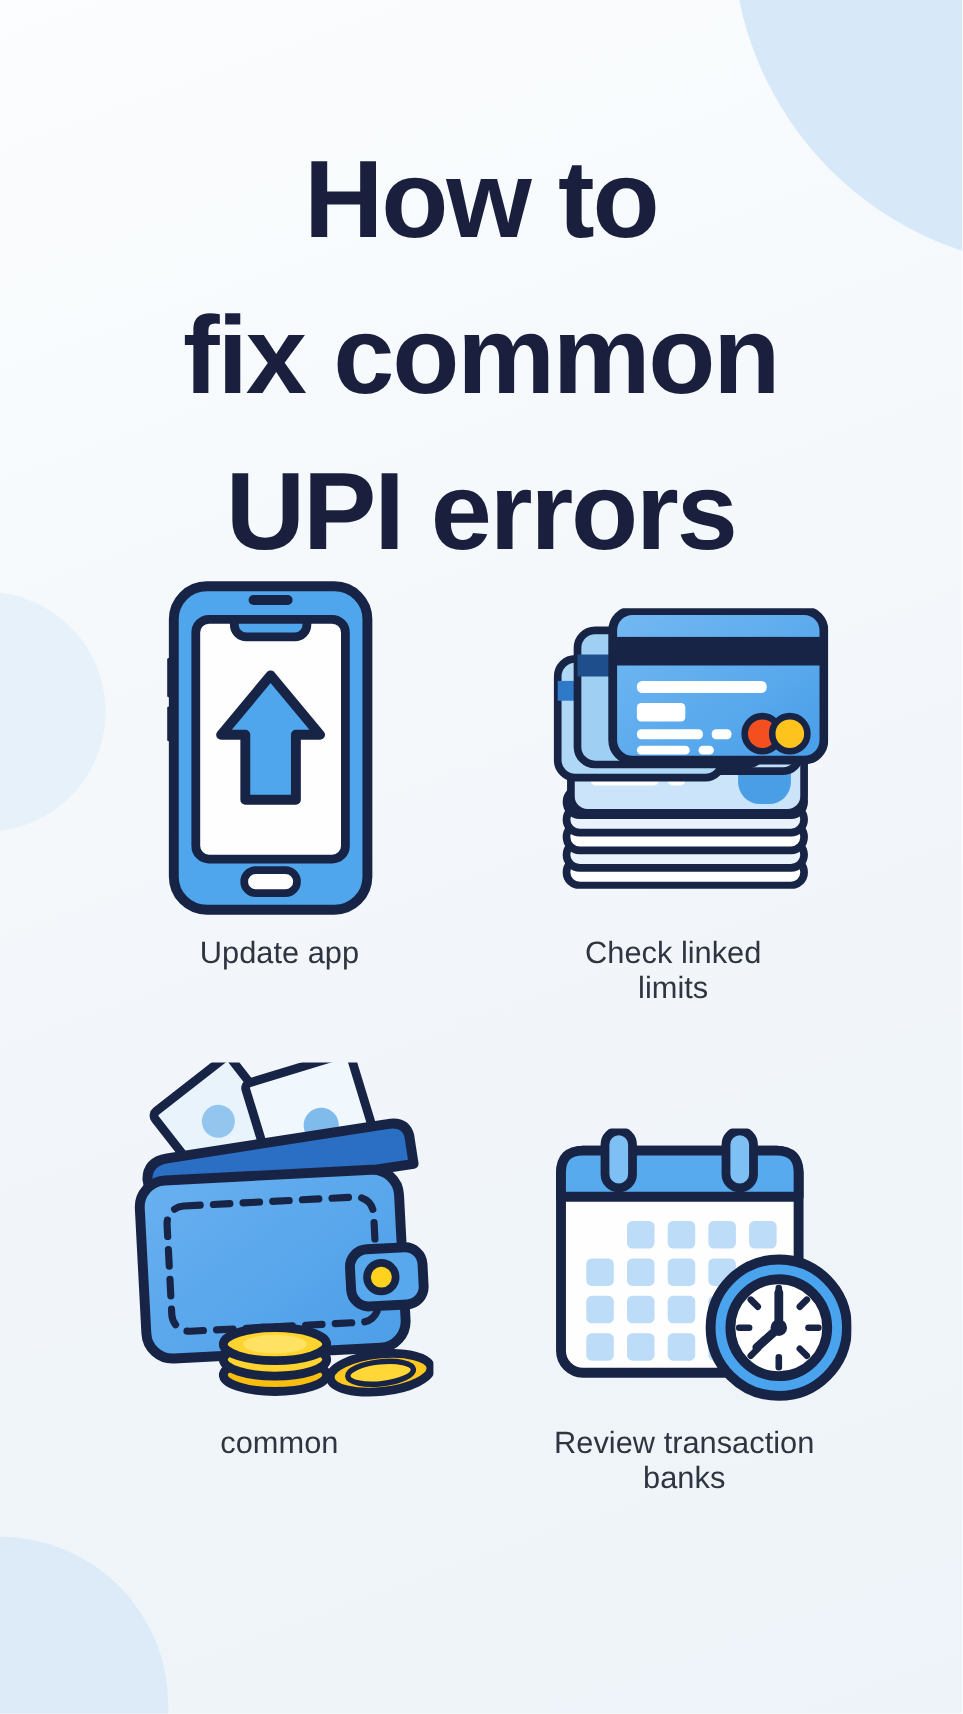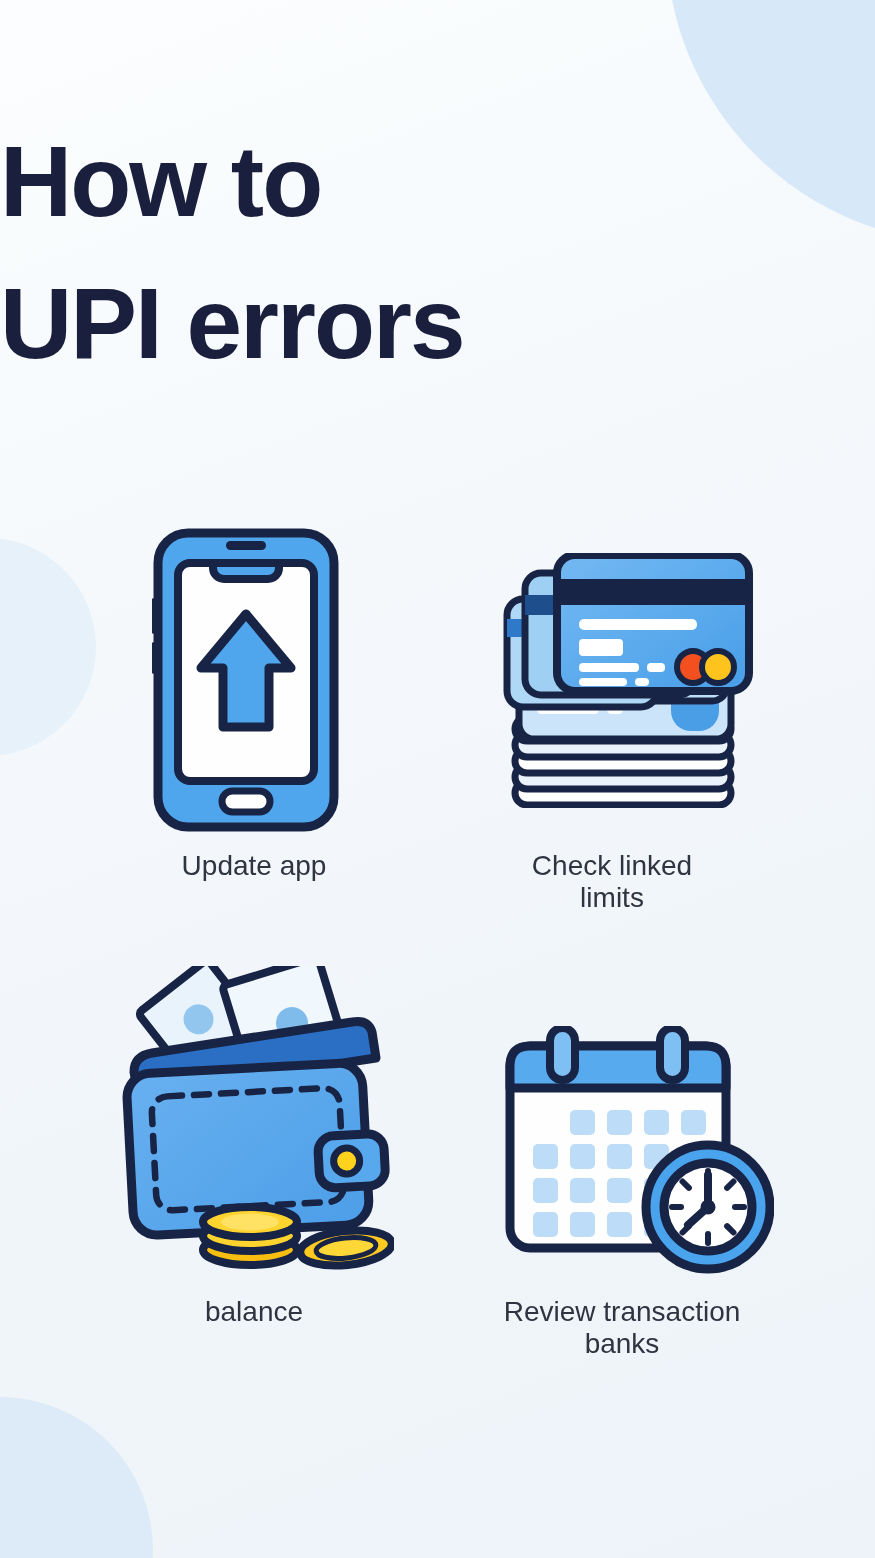--- a/index.html
+++ b/index.html
@@ -10,21 +10,21 @@
   }
   .poster{
     position:relative;width:875px;height:1558px;overflow:hidden;
     background:linear-gradient(160deg,#FBFDFE 0%,#F2F6FA 55%,#EDF3F8 100%);
   }
   .bg-circle{position:absolute;border-radius:50%;}
   .c-tr{width:606px;height:606px;left:666px;top:-363px;background:var(--circle_blue,#D7E9F8);}
   .c-bl{width:306px;height:306px;left:-153px;top:1397px;background:var(--circle_blue2,#DCEBF7);}
   .c-ml{width:218px;height:218px;left:-122px;top:538px;background:var(--circle_blue3,#E7F1FA);}
   .title{
-    position:absolute;left:0;top:110px;width:874px;
+    position:absolute;left:0;top:110px;width:874px;text-align:center;
     color:var(--title,#191F3C);
     font-size:100px;font-weight:700;line-height:1.42;letter-spacing:-2px;
   }
   .label{
     position:absolute;text-align:center;
     color:var(--label,#2F3441);
     font-size:28px;font-weight:400;line-height:1.16;
   }
   .lab-1{left:79px;top:850px;width:350px;}
   .lab-2{left:437px;top:850px;width:350px;}
@@ -44,20 +44,21 @@
 <body>
 
 <div class="poster">
 
   <div class="bg-circle c-tr"></div>
   <div class="bg-circle c-bl"></div>
   <div class="bg-circle c-ml"></div>
 
   <div class="title">
     <div>How to</div>
+    <div>fix common</div>
     <div>UPI errors</div>
   </div>
 
   <svg class="icon ic-phone" width="188" height="305" viewBox="0 0 188 305">
     <rect x="-3" y="70" width="15" height="36" rx="6" class="f-navy"></rect>
     <rect x="-3" y="114" width="15" height="32" rx="6" class="f-navy"></rect>
     <rect x="6" y="5" width="176" height="294" rx="30" class="f-blue ol" stroke-width="9"></rect>
     <rect x="26" y="35" width="136" height="218" rx="12" class="f-white ol" stroke-width="8"></rect>
     <path d="M61 35 v5 a11 11 0 0 0 11 11 h44 a11 11 0 0 0 11 -11 v-5 z" class="f-blue ol" stroke-width="8"></path>
     <rect x="74" y="13" width="40" height="9" rx="4.5" class="f-navy"></rect>
@@ -184,20 +185,20 @@
 
   <div class="label lab-1">
     <div>Update app</div>
     <div></div>
   </div>
   <div class="label lab-2">
     <div>Check linked</div>
     <div>limits</div>
   </div>
   <div class="label lab-3">
-    <div>balance</div>
+    <div>common</div>
   </div>
   <div class="label lab-4">
     <div>Review transaction</div>
     <div>banks</div>
   </div>
 
 </div>
 
 </body></html>

